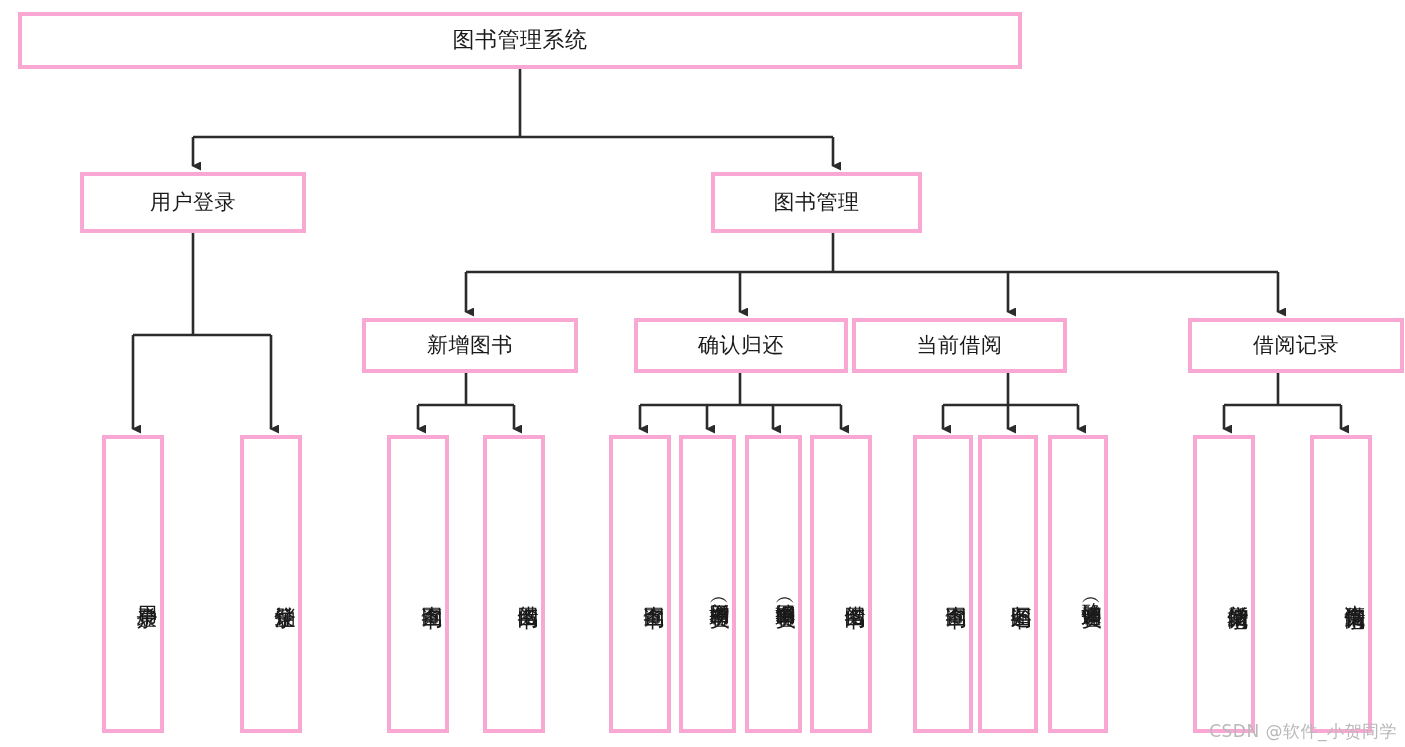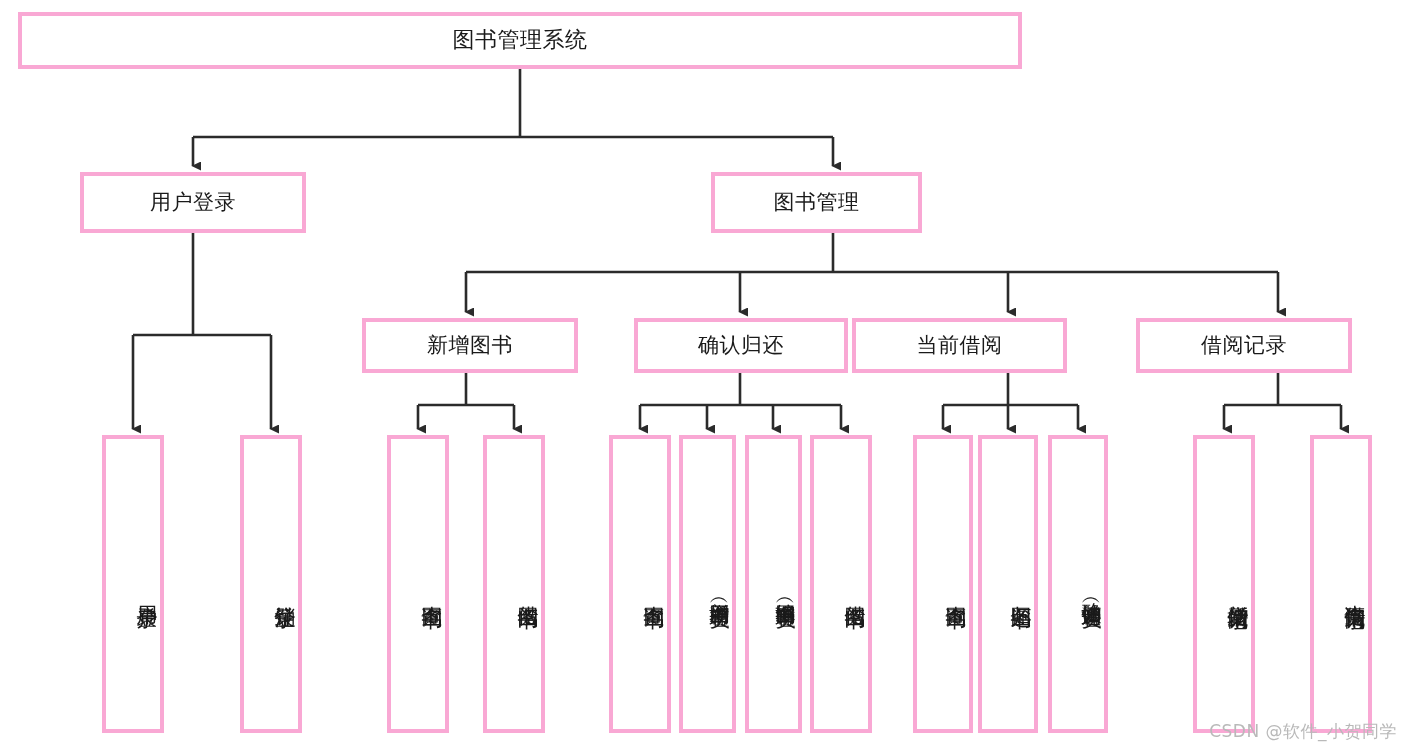--- a/index.html
+++ b/index.html
@@ -149,21 +149,21 @@
   </div>
 
   <div class="node node-h" style="left:634px; top:318px; width:214px; height:55px;">
     <span>确认归还</span>
   </div>
 
   <div class="node node-h" style="left:852px; top:318px; width:215px; height:55px;">
     <span>当前借阅</span>
   </div>
 
-  <div class="node node-h" style="left:1136px; top:318px; width:216px; height:55px;">
+  <div class="node node-h" style="left:1188px; top:318px; width:216px; height:55px;">
     <span>借阅记录</span>
   </div>
 
   <div class="node node-v" style="left:102px; top:435px; width:62px; height:298px;">
     <span class="vlabel">用户登录</span>
   </div>
 
   <div class="node node-v" style="left:240px; top:435px; width:62px; height:298px;">
     <span class="vlabel">注销登录</span>
   </div>

